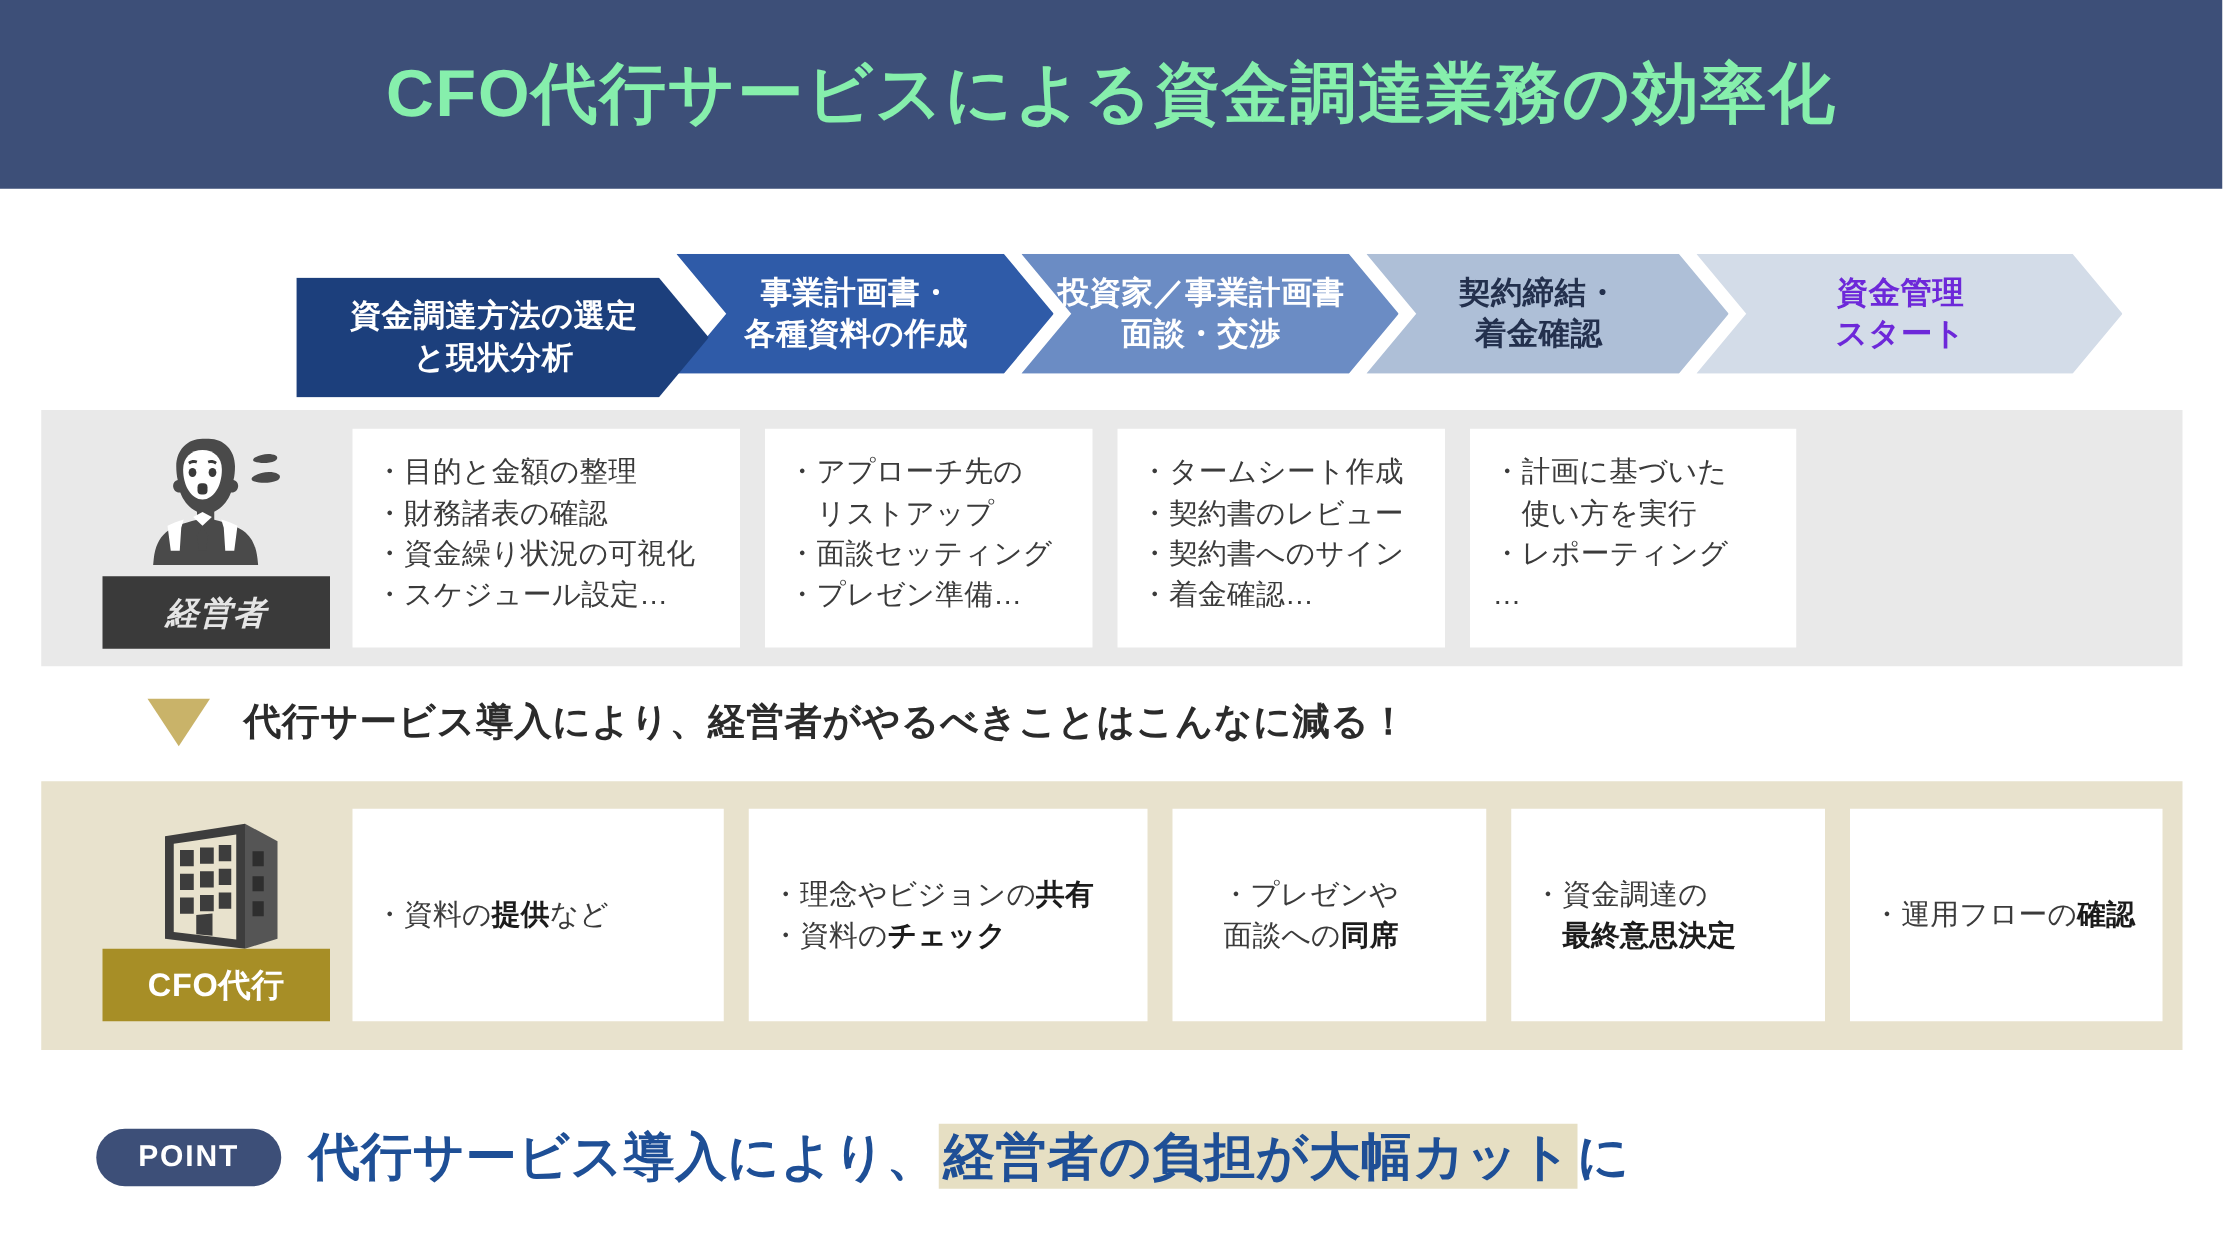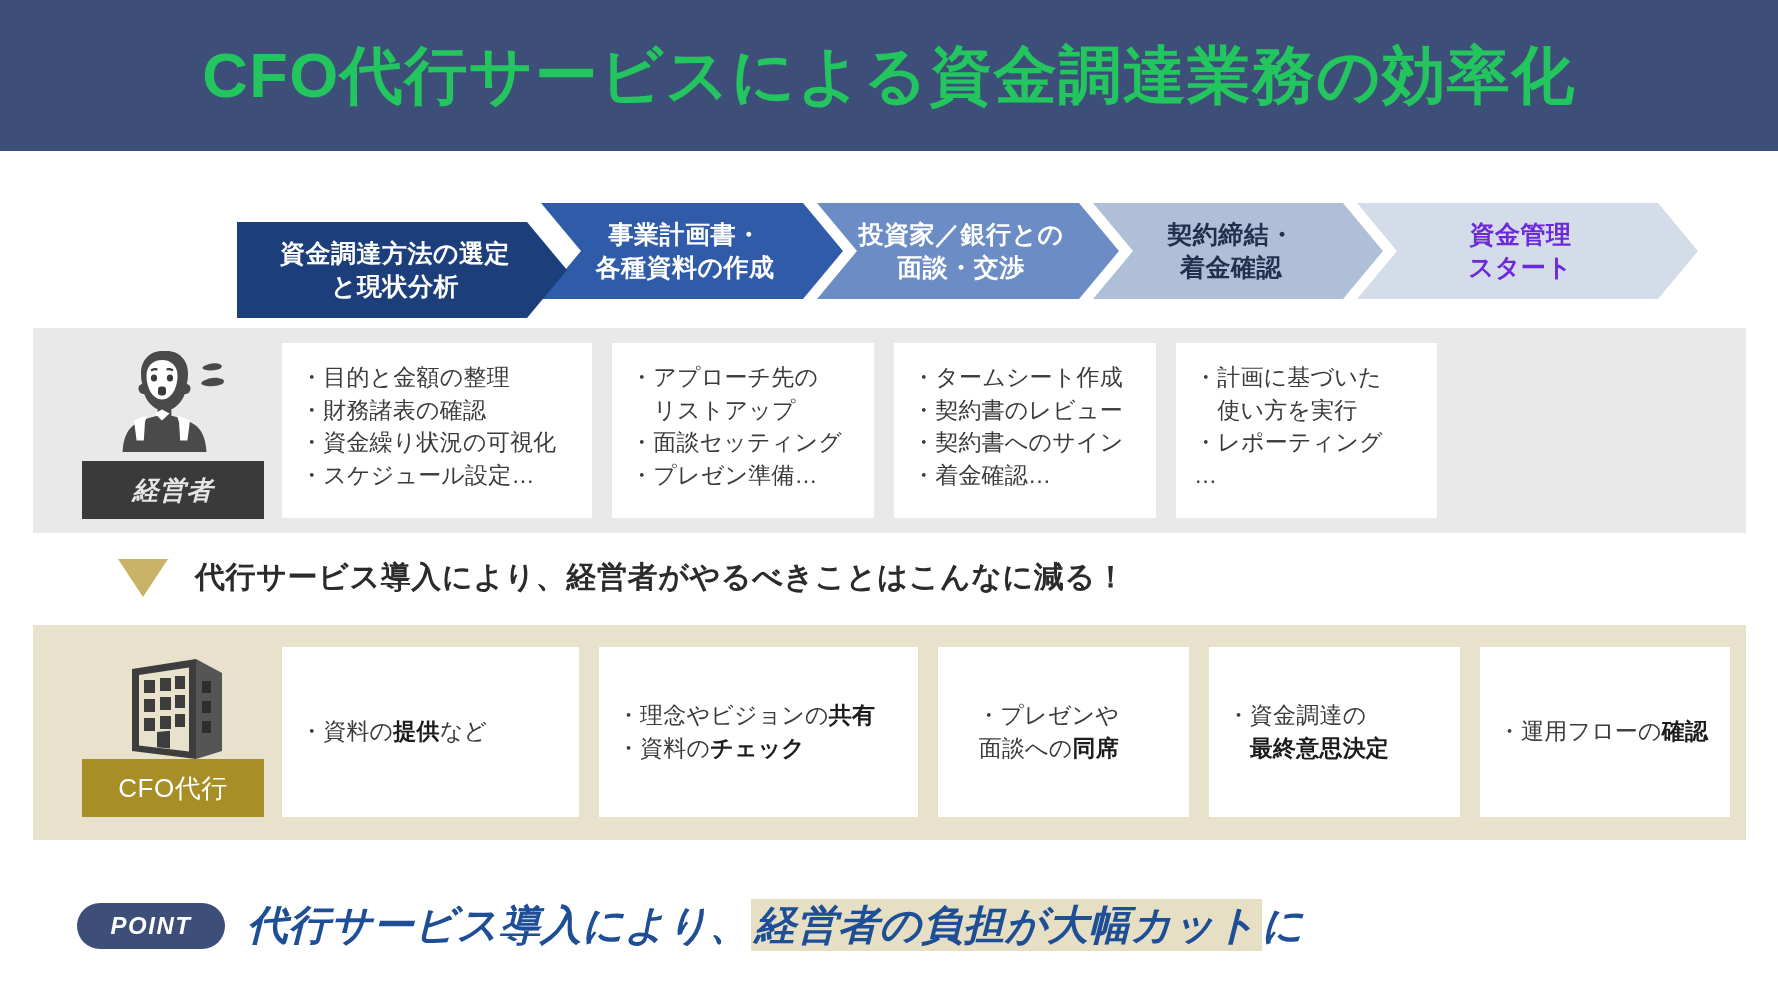--- a/index.html
+++ b/index.html
@@ -19,22 +19,22 @@
   .header-bar {
     width: 1778px;
     height: 151px;
     background: #3d4f78;
     display: flex;
     align-items: center;
     justify-content: center;
     box-sizing: border-box;
   }
   .header-title {
-    color: #22c55e;
-    font-size: 63px;
+    color: #86efac;
+    font-size: 53px;
     font-weight: bold;
     letter-spacing: 1.5px;
     white-space: nowrap;
     line-height: 1;
   }
 
   
   .flow-row {
     position: absolute;
     left: 237px;
@@ -213,21 +213,21 @@
     width: 182px;
     height: 58px;
     background: #a78e26;
     display: flex;
     align-items: center;
     justify-content: center;
   }
   .cfo-tag span {
     color: #ffffff;
     font-size: 26px;
-    font-weight: normal;
+    font-weight: bold;
     letter-spacing: 0.5px;
   }
   .cfo-cards {
     left: 249px;
     top: 22px;
     width: 1448px;
     height: 170px;
     gap: 20px;
   }
   .cfo-card {
@@ -256,21 +256,20 @@
   .cc4 { width: 261px; }
 
   
   .point-row {
     position: absolute;
     left: 77px;
     top: 903px;
     display: flex;
     align-items: center;
     gap: 22px;
-    font-style: italic;
   }
   .point-badge {
     width: 148px;
     height: 46px;
     border-radius: 23px;
     background: #3d4f78;
     display: flex;
     align-items: center;
     justify-content: center;
   }
@@ -306,21 +305,21 @@
     <div class="flow-label" style="color: rgb(255, 255, 255);">資金調達方法の選定
 と現状分析</div>
   </div>
   <div class="flow-step fs1" style="z-index: 19;">
     <div class="flow-shape" style="background: rgb(47, 91, 168);"></div>
     <div class="flow-label" style="color: rgb(255, 255, 255);">事業計画書・
 各種資料の作成</div>
   </div>
   <div class="flow-step fs2" style="z-index: 18;">
     <div class="flow-shape" style="background: rgb(107, 140, 196);"></div>
-    <div class="flow-label" style="color: rgb(255, 255, 255);">投資家／銀行との
+    <div class="flow-label" style="color: rgb(255, 255, 255);">投資家／事業計画書
 面談・交渉</div>
   </div>
   <div class="flow-step fs3" style="z-index: 17;">
     <div class="flow-shape" style="background: rgb(174, 191, 215);"></div>
     <div class="flow-label" style="color: rgb(35, 48, 77);">契約締結・
 着金確認</div>
   </div>
   <div class="flow-step fs4" style="z-index: 16;">
     <div class="flow-shape" style="background: rgb(211, 220, 232);"></div>
     <div class="flow-label" style="color: #6d28d9;">資金管理

